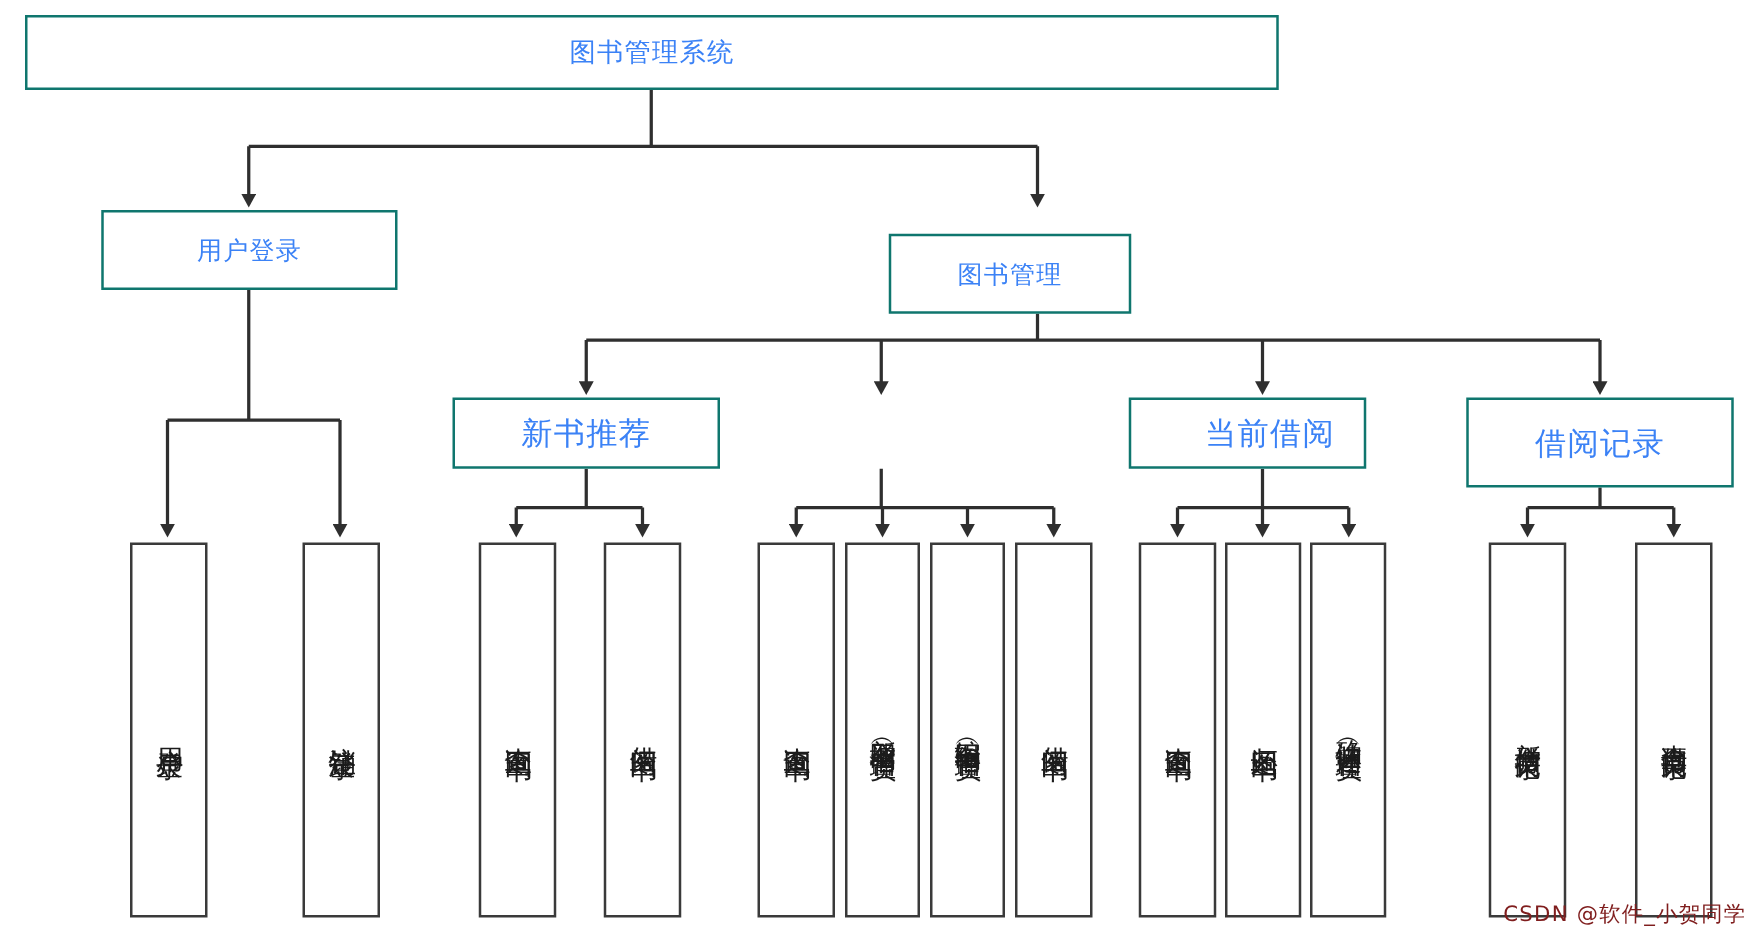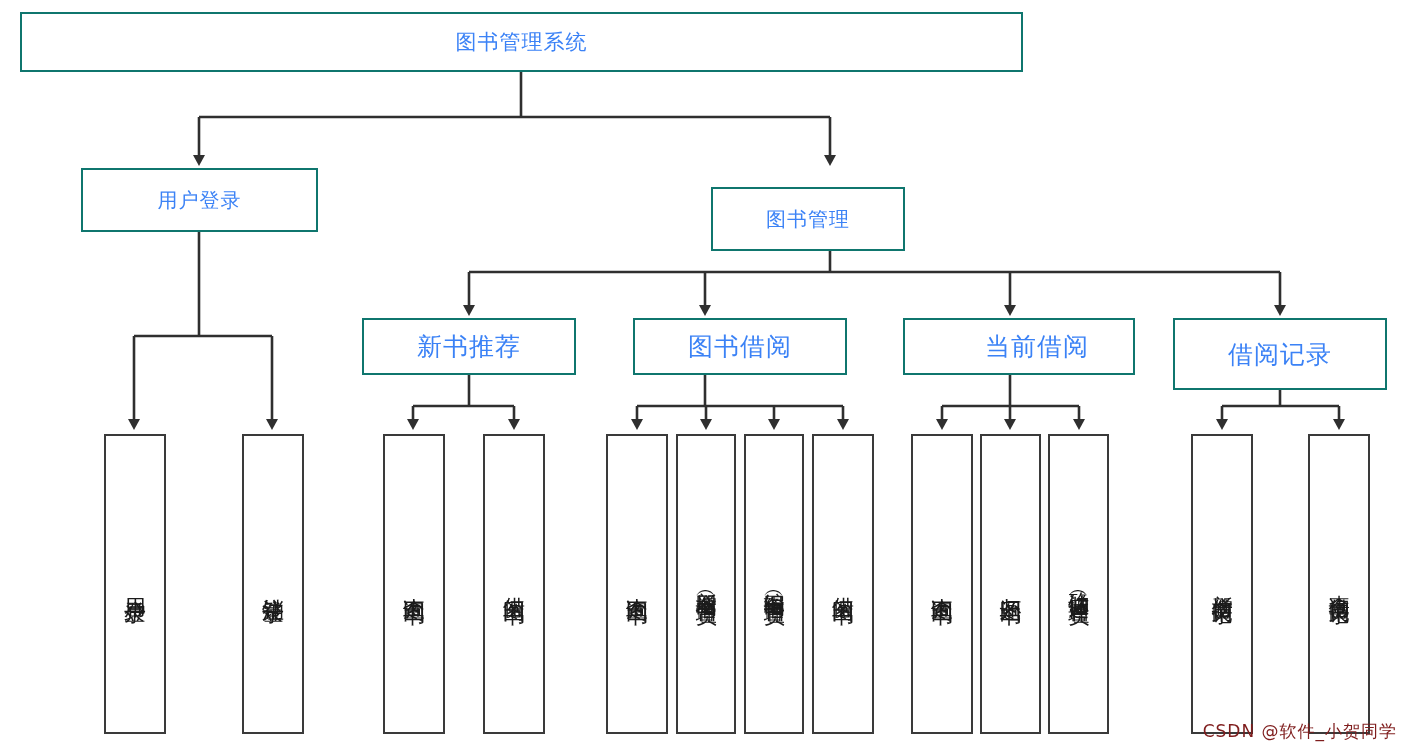--- a/index.html
+++ b/index.html
@@ -119,24 +119,21 @@
   <div class="node lvl2" style="left:81px;top:168px;width:237px;height:64px;">
     <span>用户登录</span>
   </div>
   <div class="node lvl2" style="left:711px;top:168px;width:194px;height:64px;margin-top:19px;">
     <span>图书管理</span>
   </div>
 
   <div class="node lvl3" style="left:362px;top:318px;width:214px;height:57px;">
     <span>新书推荐</span>
   </div>
-  <div class="node lvl3" style="left:633px;top:318px;width:214px;height:57px;">
-    <span>图书借阅</span>
-  </div>
-  <div class="node lvl3" style="left:903px;top:318px;width:232px;height:57px;padding-left:36px;">
+  <div class="node lvl3" style="left:903px;top:318px;width:190px;height:57px;padding-left:36px;">
     <span>当前借阅</span>
   </div>
   <div class="node lvl3" style="left:1173px;top:318px;width:214px;height:72px;">
     <span>借阅记录</span>
   </div>
 
   <div class="leaf" style="left:104px;top:434px;width:62px;height:300px;">
     <span class="vtext">用户登录</span>
   </div>
   <div class="leaf" style="left:242px;top:434px;width:62px;height:300px;">

